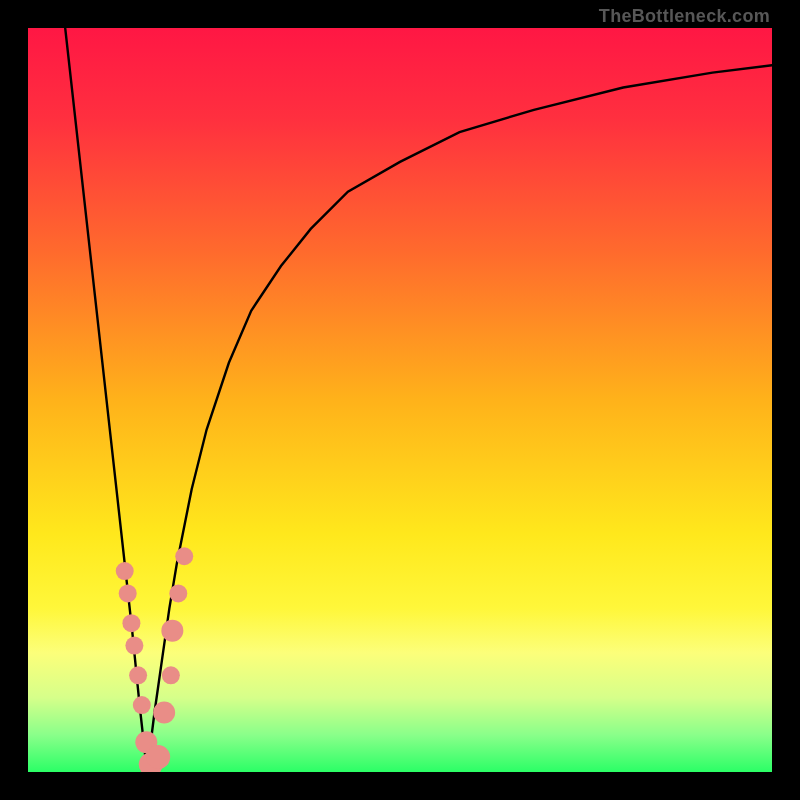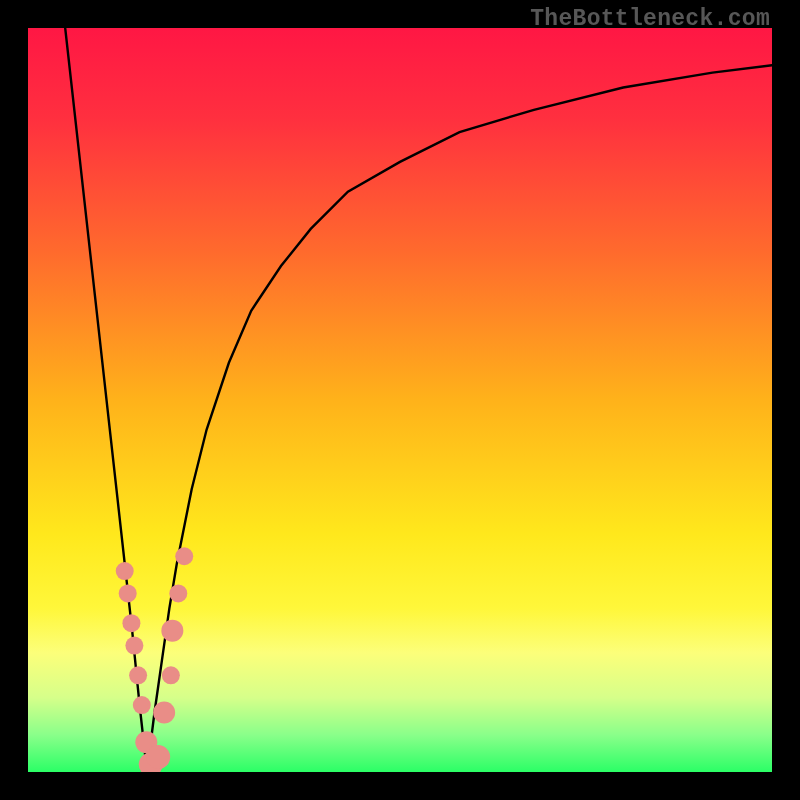--- a/index.html
+++ b/index.html
@@ -22,25 +22,24 @@
     top: 28px;
     width: 744px;
     height: 744px;
     overflow: hidden;
   }
   .watermark {
     position: absolute;
     top: 6px;
     right: 30px;
     color: #575757;
-    font-size: 23px;
+    font-size: 18px;
     font-weight: 600;
     letter-spacing: 0.3px;
     user-select: none;
-    font-family: Liberation Mono, monospace;
   }
 </style>
 </head>
 <body>
 
 <div class="frame">
 
   <div class="watermark">TheBottleneck.com</div>
 
   <div class="plot">

